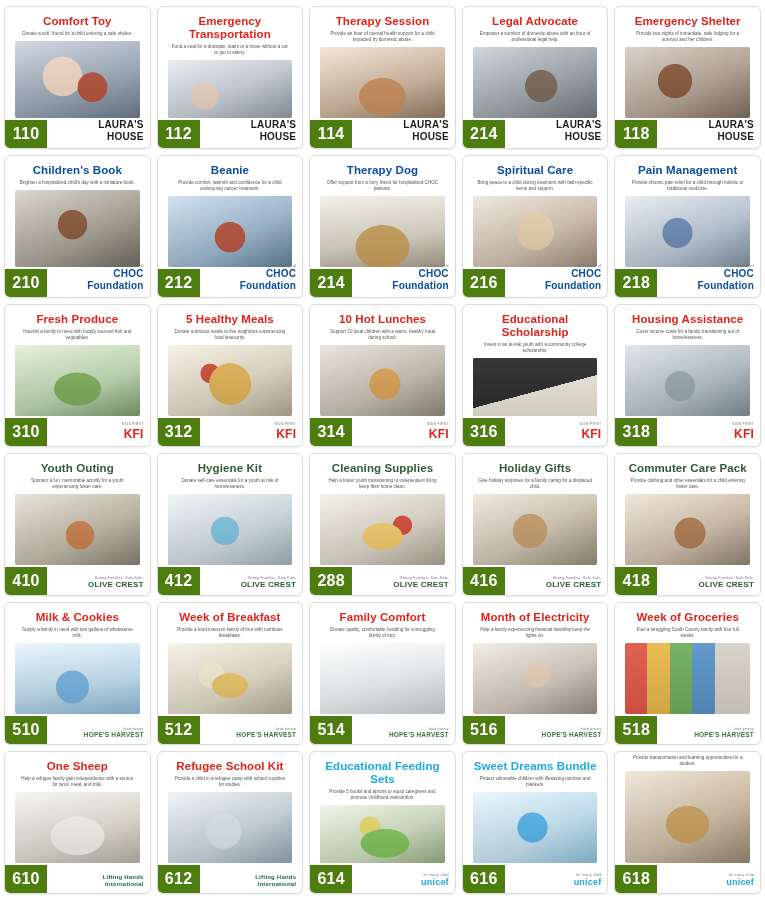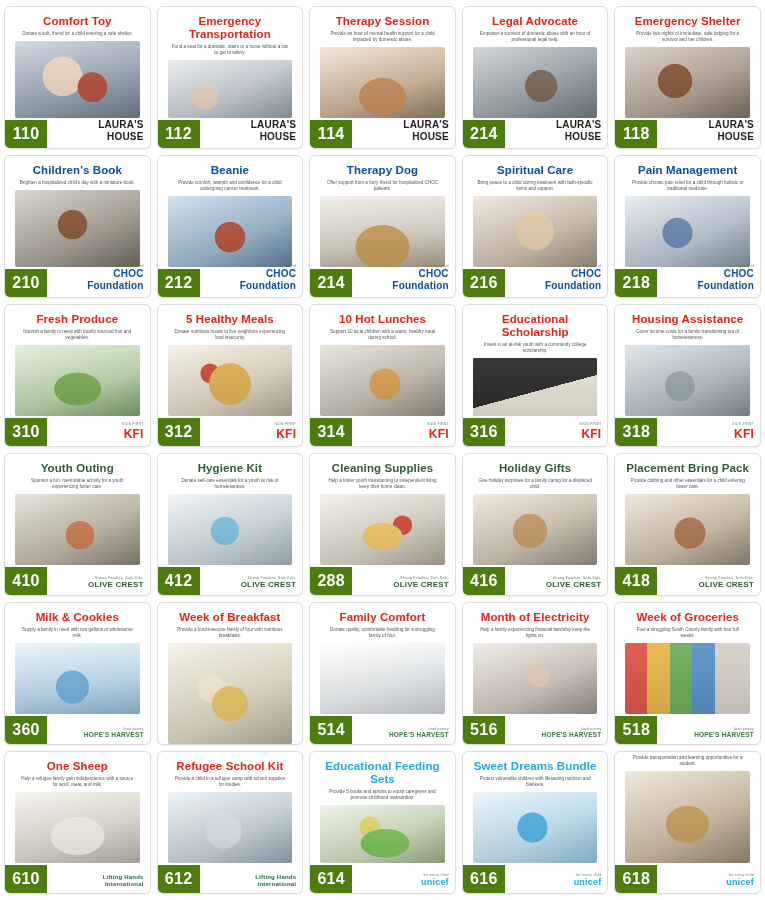--- a/index.html
+++ b/index.html
@@ -481,52 +481,59 @@
         </div>
         <div class="card-foot">
           <div class="code">416</div>
           <div class="brand b-olive">
             <span class="bsub">Strong Families. Safe Kids.</span>
             <span class="bmain">OLIVE CREST</span>
           </div>
         </div>
       </div>
       <div class="card">
-        <div class="card-title t-green">Placement Bring Pack</div>
+        <div class="card-title t-green">Commuter Care Pack</div>
         <div class="card-sub">Provide clothing and other essentials for a child entering foster care.</div>
         <div class="card-art">
           <span class="ph ph20"></span>
         </div>
         <div class="card-foot">
           <div class="code">418</div>
           <div class="brand b-olive">
             <span class="bsub">Strong Families. Safe Kids.</span>
             <span class="bmain">OLIVE CREST</span>
           </div>
         </div>
       </div>
       <div class="card">
         <div class="card-title t-red">Milk &amp; Cookies</div>
         <div class="card-sub">Supply a family in need with two gallons of wholesome milk.</div>
         <div class="card-art">
           <span class="ph ph21"></span>
         </div>
         <div class="card-foot">
-          <div class="code">360</div>
+          <div class="code">510</div>
           <div class="brand b-hope">
             <span class="bsub">food pantry</span>
             <span class="bmain">HOPE'S HARVEST</span>
           </div>
         </div>
       </div>
       <div class="card">
         <div class="card-title t-red">Week of Breakfast</div>
         <div class="card-sub">Provide a food-insecure family of four with nutritious breakfasts.</div>
         <div class="card-art">
           <span class="ph ph22"></span>
+        </div>
+        <div class="card-foot">
+          <div class="code">512</div>
+          <div class="brand b-hope">
+            <span class="bsub">food pantry</span>
+            <span class="bmain">HOPE'S HARVEST</span>
+          </div>
         </div>
       </div>
       <div class="card">
         <div class="card-title t-red">Family Comfort</div>
         <div class="card-sub">Donate quality, comfortable bedding for a struggling family of four.</div>
         <div class="card-art">
           <span class="ph ph23"></span>
         </div>
         <div class="card-foot">
           <div class="code">514</div>

